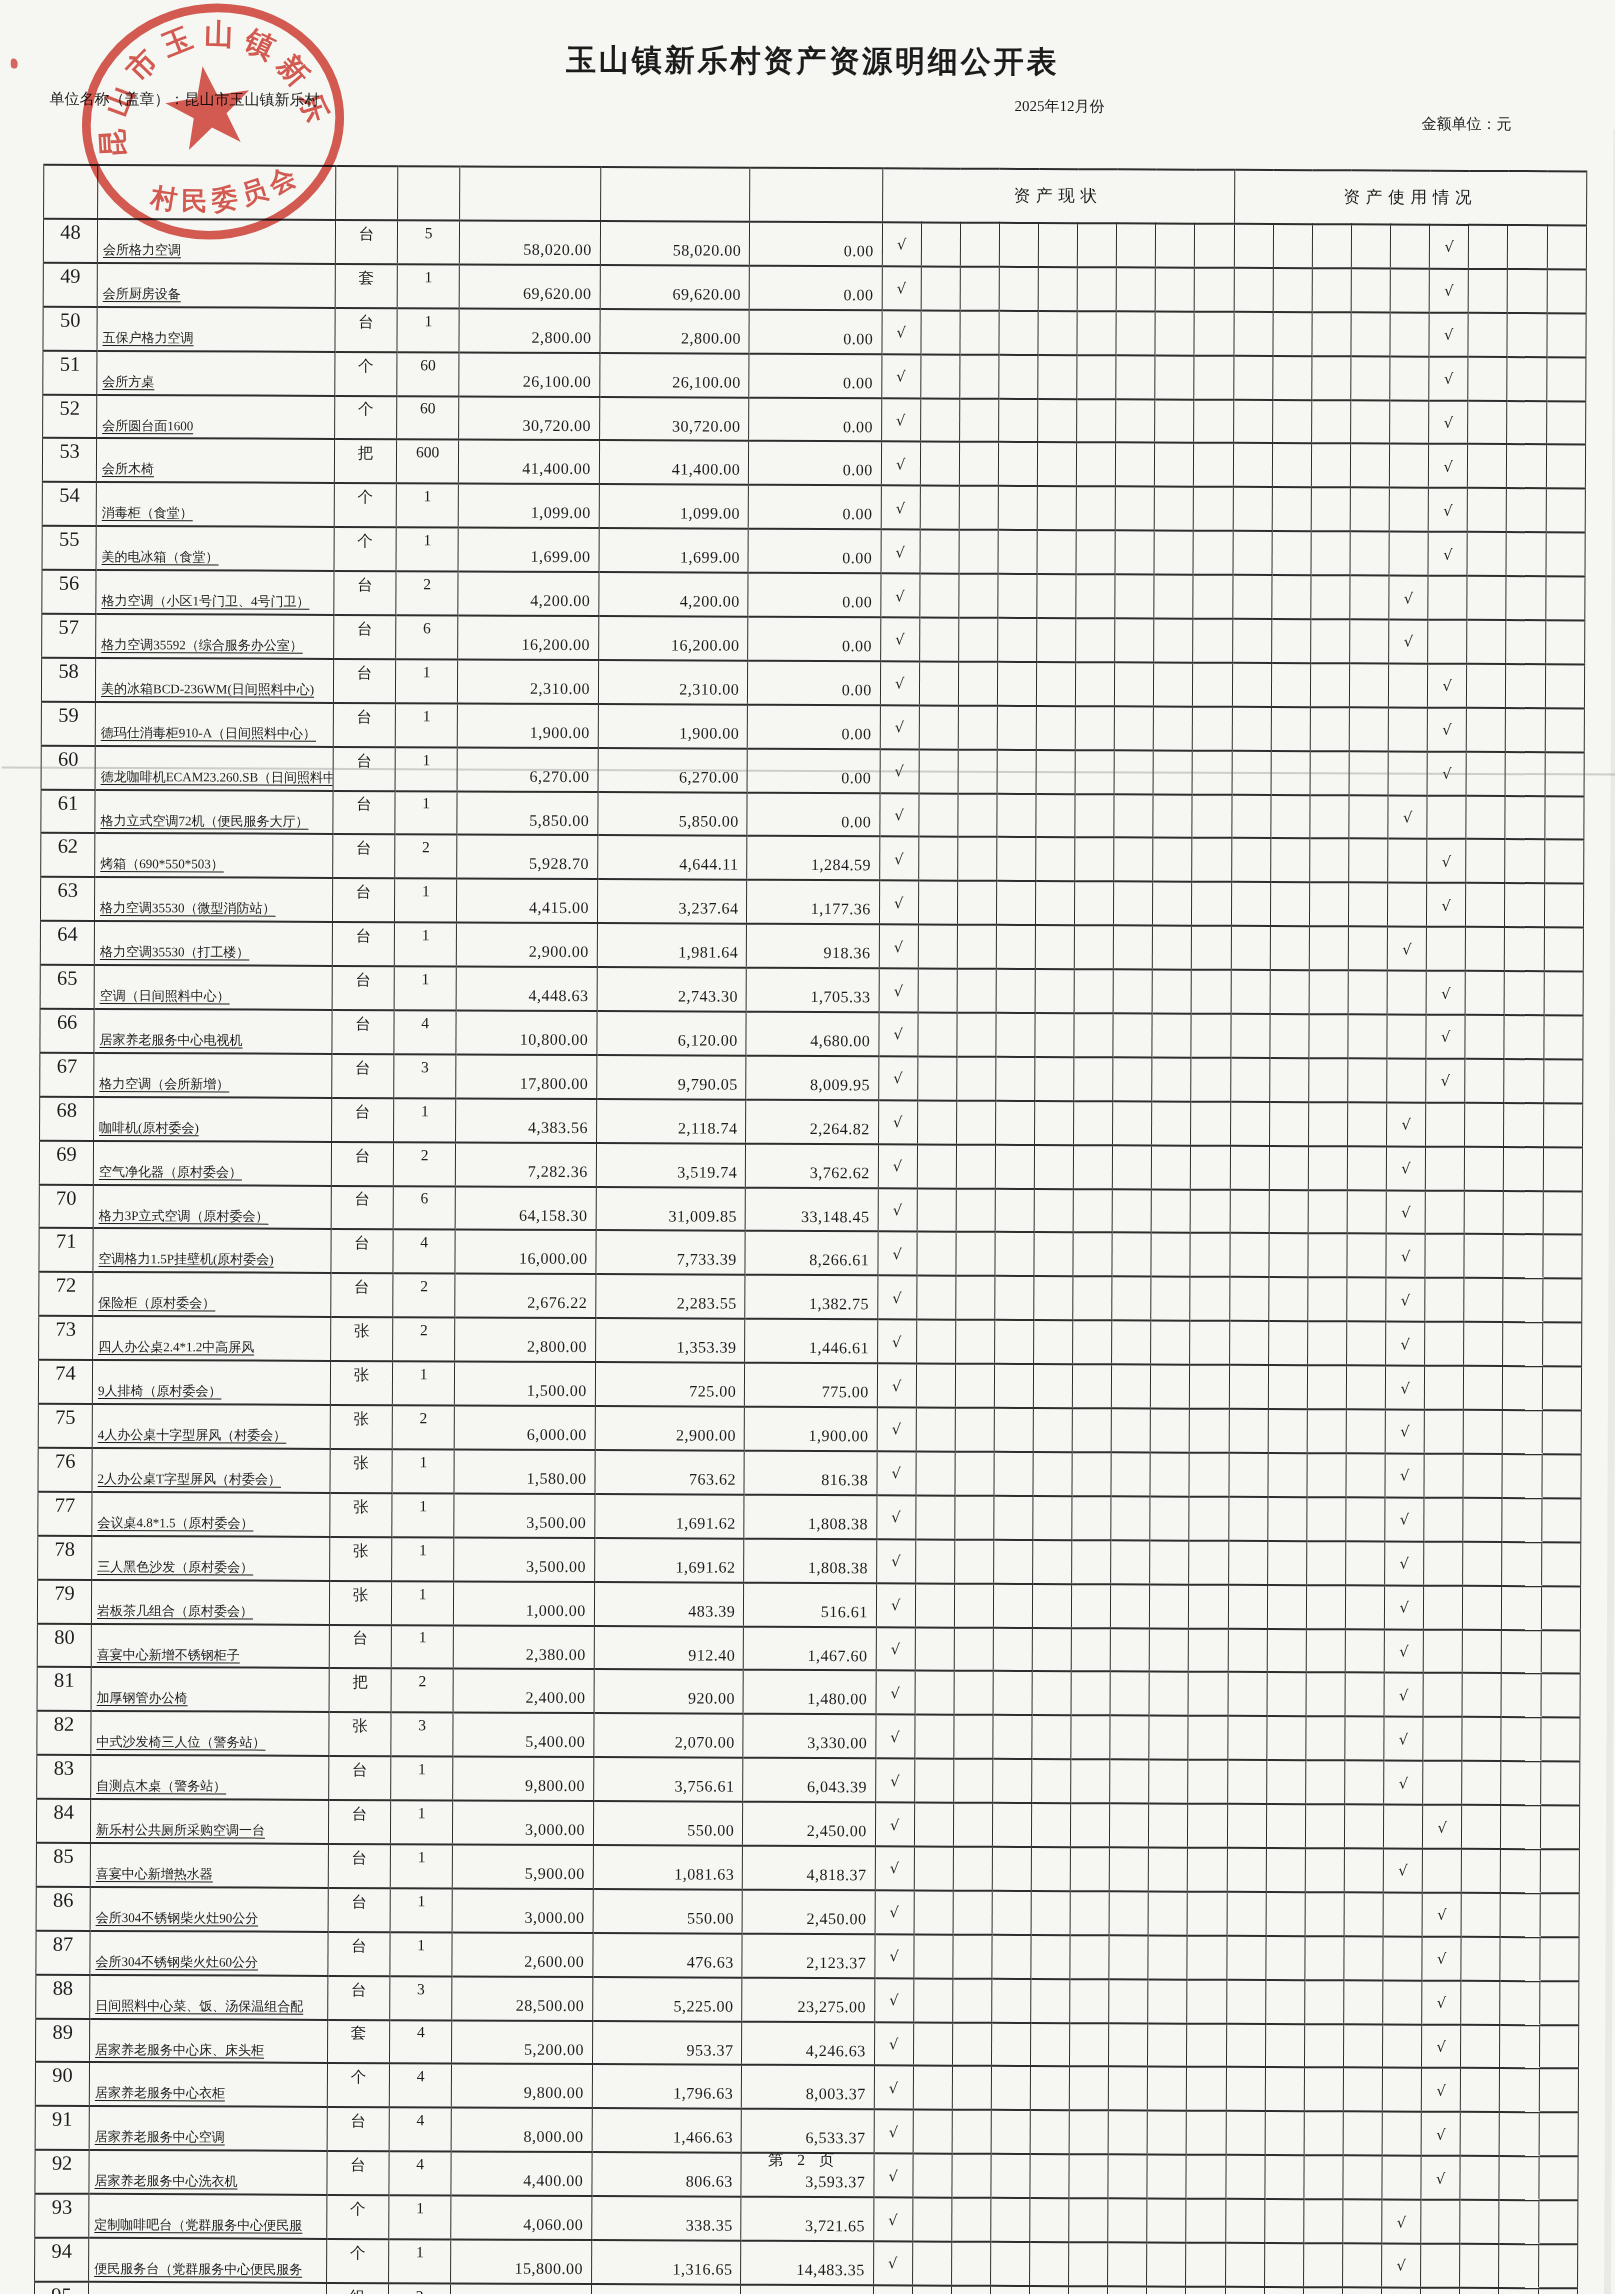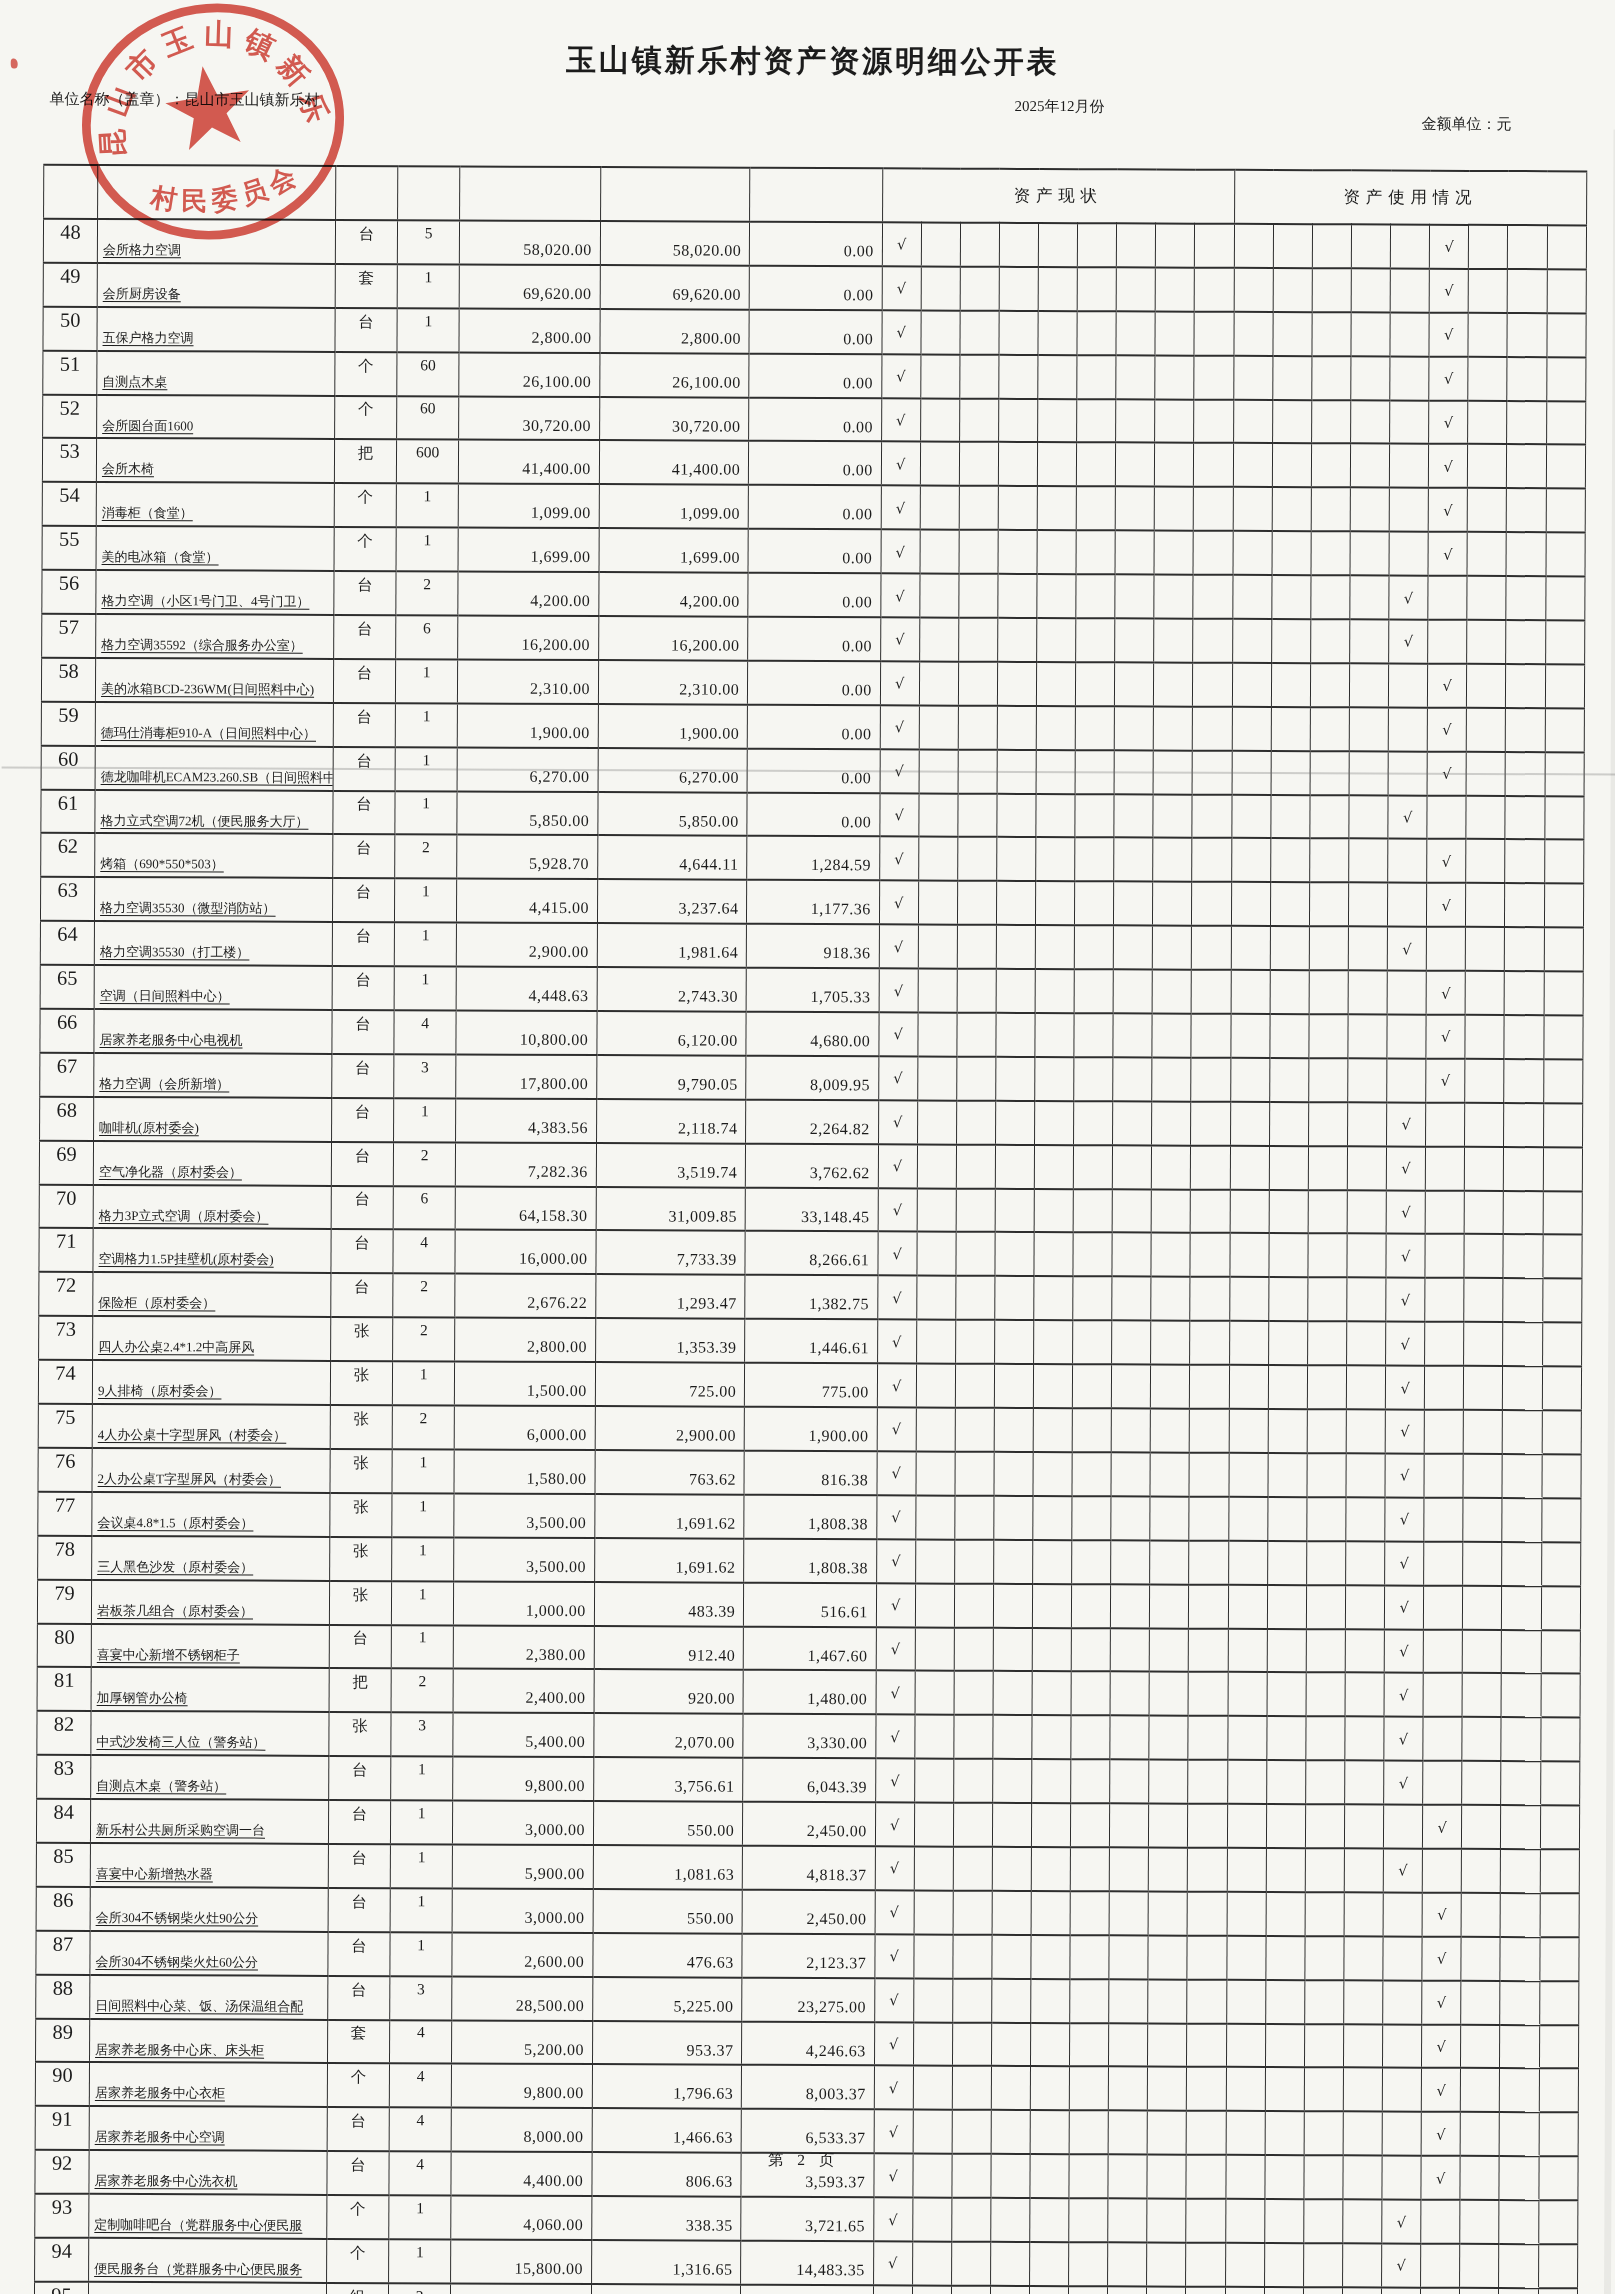--- a/index.html
+++ b/index.html
@@ -190,21 +190,21 @@
           <td class="check-cell"></td>
           <td class="check-cell"></td>
           <td class="check-cell"></td>
           <td class="check-cell">√</td>
           <td class="check-cell"></td>
           <td class="check-cell"></td>
           <td class="check-cell"></td>
         </tr>
         <tr>
           <td class="num-cell">51</td>
-          <td class="name-cell"><span>自测点木桌</span></td>
+          <td class="name-cell"><span>会所方桌</span></td>
           <td class="unit-cell">个</td>
           <td class="qty-cell">60</td>
           <td class="money-cell">26,100.00</td>
           <td class="money-cell">26,100.00</td>
           <td class="money-cell">0.00</td>
           <td class="check-cell">√</td>
           <td class="check-cell"></td>
           <td class="check-cell"></td>
           <td class="check-cell"></td>
           <td class="check-cell"></td>
@@ -761,21 +761,21 @@
           <td class="check-cell"></td>
           <td class="check-cell"></td>
           <td class="check-cell"></td>
         </tr>
         <tr>
           <td class="num-cell">72</td>
           <td class="name-cell"><span>保险柜（原村委会）</span></td>
           <td class="unit-cell">台</td>
           <td class="qty-cell">2</td>
           <td class="money-cell">2,676.22</td>
-          <td class="money-cell">1,293.47</td>
+          <td class="money-cell">2,283.55</td>
           <td class="money-cell">1,382.75</td>
           <td class="check-cell">√</td>
           <td class="check-cell"></td>
           <td class="check-cell"></td>
           <td class="check-cell"></td>
           <td class="check-cell"></td>
           <td class="check-cell"></td>
           <td class="check-cell"></td>
           <td class="check-cell"></td>
           <td class="check-cell"></td>

